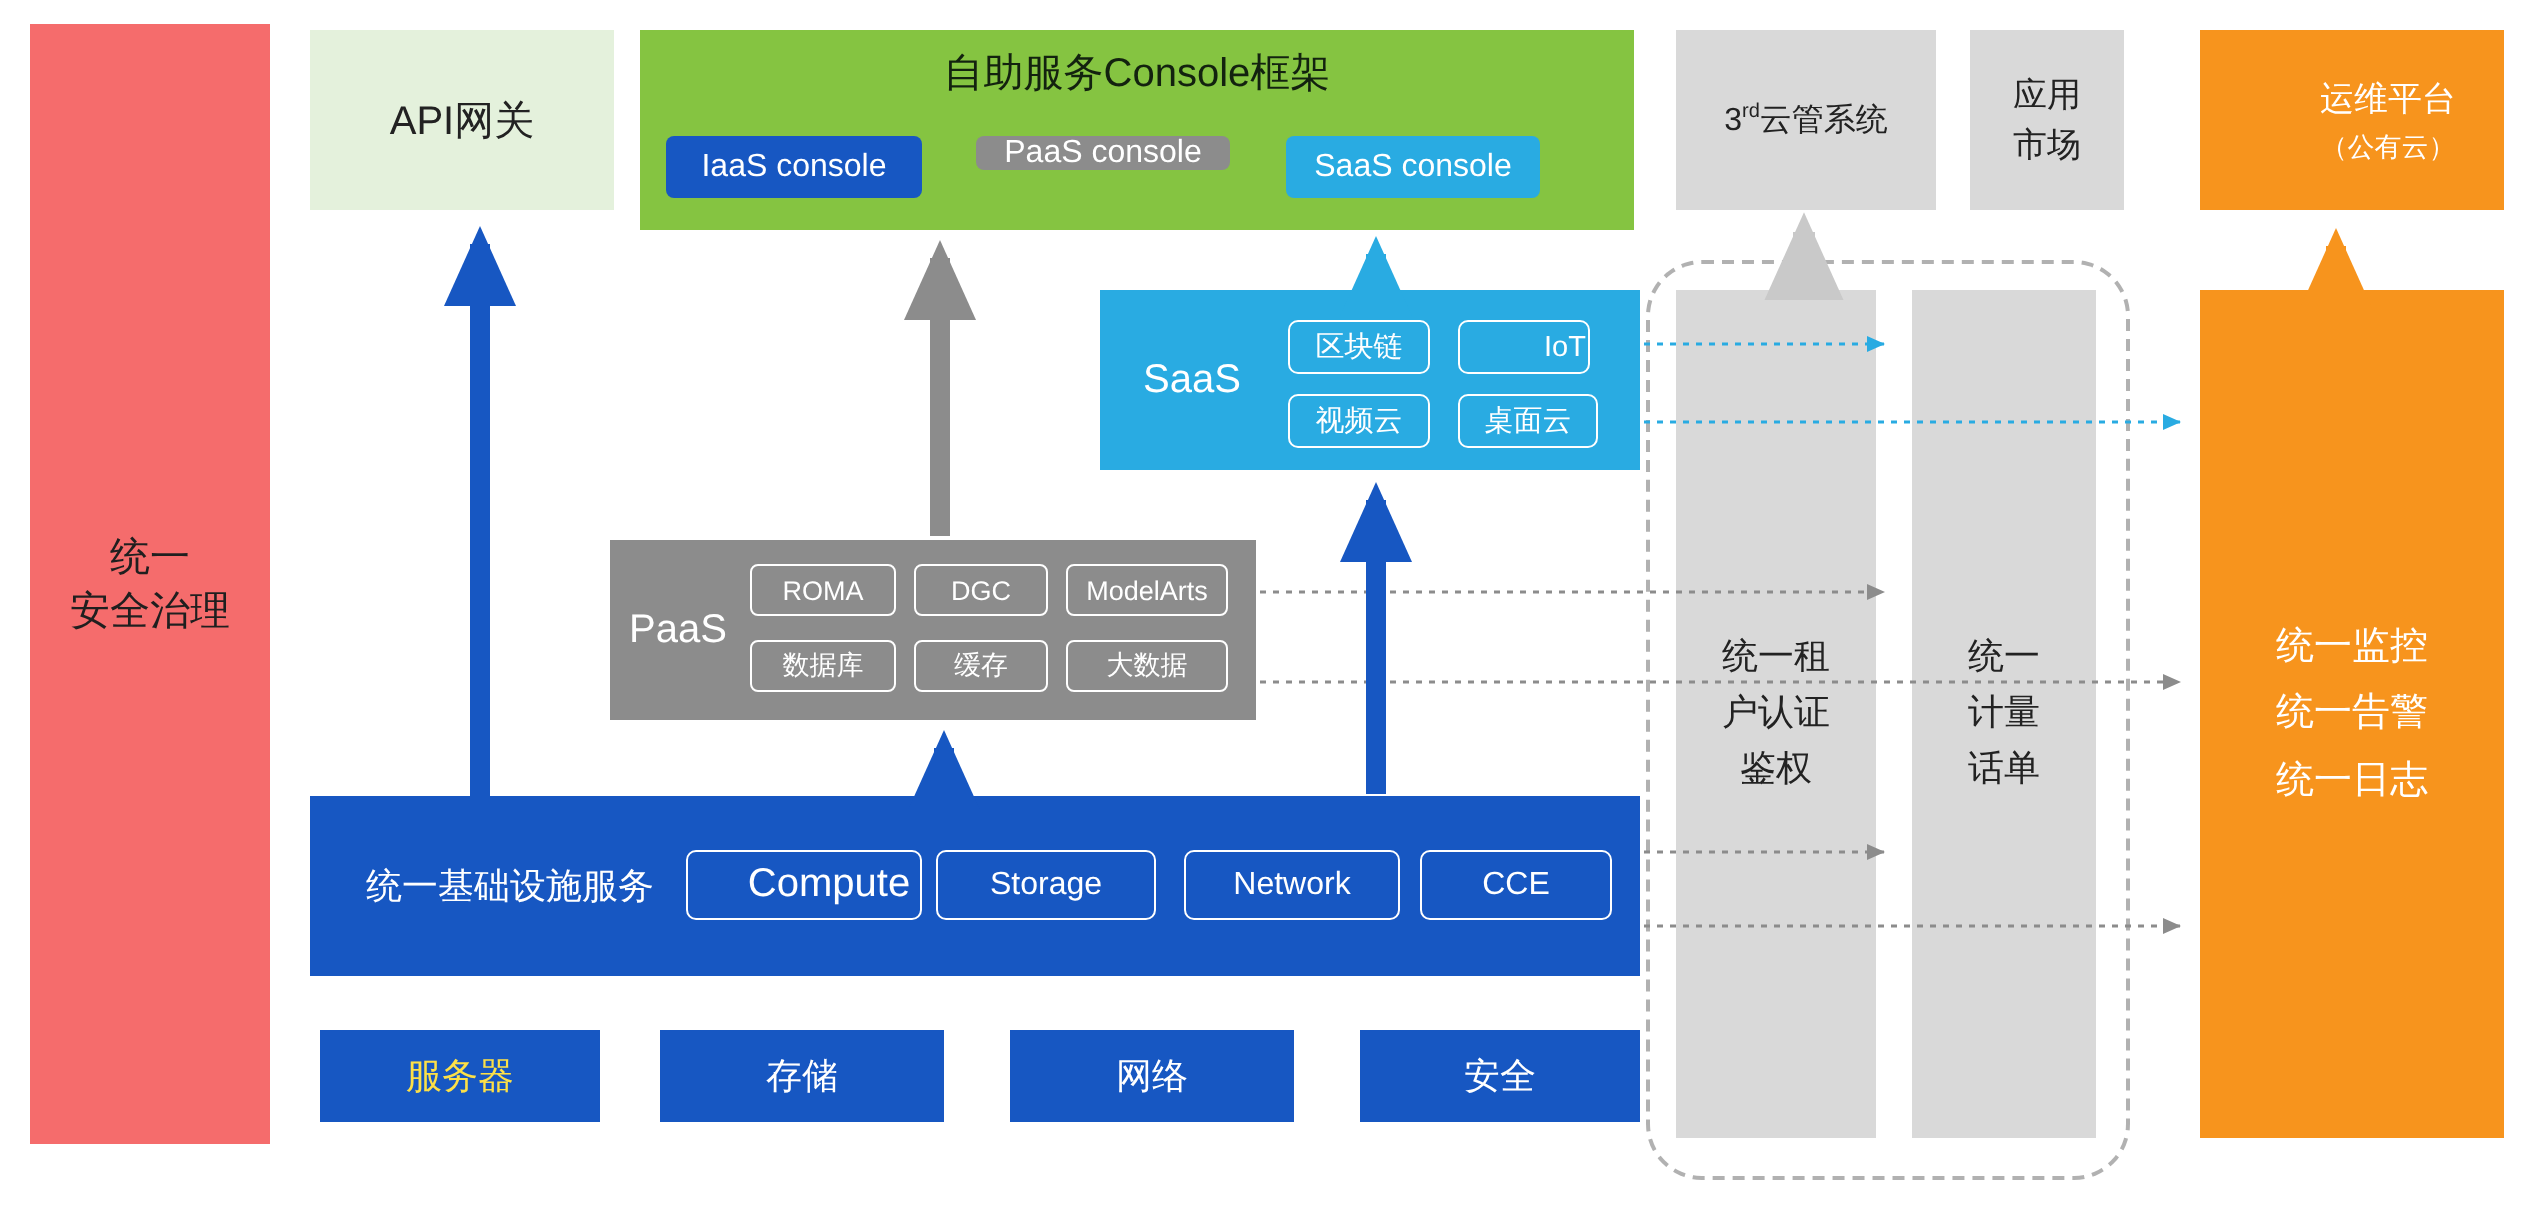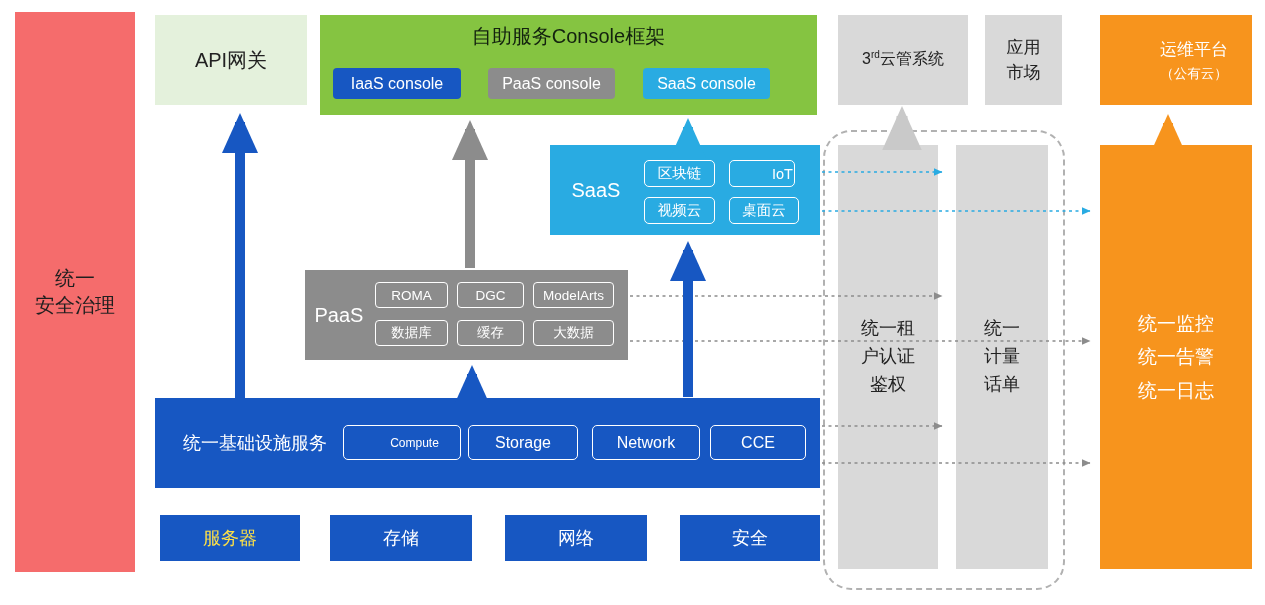--- a/index.html
+++ b/index.html
@@ -24,21 +24,21 @@
 安全治理</span>
   </div>
 
   <div class="abs flexc" style="left:155px;top:15px;width:152px;height:90px;background:#E4F1DC;font-size:20px;color:#222222;">
     <span>API网关</span>
   </div>
 
   <div class="abs" style="left:320px;top:15px;width:497px;height:100px;background:#85C441;">
     <div class="abs" style="left:0;top:8px;width:100%;text-align:center;font-size:20px;color:#13220f;">自助服务Console框架</div>
     <div class="fpill" style="left:13px;top:53px;width:128px;height:31px;background:#1757C2;font-size:16px;">IaaS console</div>
-    <div class="fpill" style="left:168px;top:53px;width:127px;height:31px;background:#8C8C8C;font-size:16px;">PaaS console</div>
+    <div class="fpill" style="left:168px;top:53px;width:127px;height:17px;background:#8C8C8C;font-size:16px;">PaaS console</div>
     <div class="fpill" style="left:323px;top:53px;width:127px;height:31px;background:#29ABE2;font-size:16px;">SaaS console</div>
   </div>
 
   <div class="abs flexc" style="left:838px;top:15px;width:130px;height:90px;background:#D9D9D9;font-size:16px;color:#222222;">
     <span><span>3</span><sup>rd</sup><span>云管系统</span></span>
   </div>
 
   <div class="abs flexc" style="left:985px;top:15px;width:77px;height:90px;background:#D9D9D9;font-size:17px;color:#222222;line-height:1.5;">
     <span class="ml">应用
 市场</span>
@@ -62,21 +62,21 @@
     <div class="wpill" style="left:70px;top:12px;width:73px;height:26px;font-size:13.5px;border-radius:4px;">ROMA</div>
     <div class="wpill" style="left:152px;top:12px;width:67px;height:26px;font-size:13.5px;border-radius:4px;">DGC</div>
     <div class="wpill" style="left:228px;top:12px;width:81px;height:26px;font-size:13.5px;border-radius:4px;">ModelArts</div>
     <div class="wpill" style="left:70px;top:50px;width:73px;height:26px;font-size:13.5px;border-radius:4px;">数据库</div>
     <div class="wpill" style="left:152px;top:50px;width:67px;height:26px;font-size:13.5px;border-radius:4px;">缓存</div>
     <div class="wpill" style="left:228px;top:50px;width:81px;height:26px;font-size:13.5px;border-radius:4px;">大数据</div>
   </div>
 
   <div class="abs" style="left:155px;top:398px;width:665px;height:90px;background:#1757C2;">
     <div class="abs flexc" style="left:10px;top:0;width:180px;height:90px;color:#ffffff;font-size:18px;">统一基础设施服务</div>
-    <div class="wpill" style="left:188px;top:27px;width:118px;height:35px;font-size:12px;padding-left:25px;">Compute</div>
+    <div class="wpill" style="left:188px;top:27px;width:118px;height:35px;font-size:20px;padding-left:25px;">Compute</div>
     <div class="wpill" style="left:313px;top:27px;width:110px;height:35px;font-size:16px;">Storage</div>
     <div class="wpill" style="left:437px;top:27px;width:108px;height:35px;font-size:16px;">Network</div>
     <div class="wpill" style="left:555px;top:27px;width:96px;height:35px;font-size:16px;">CCE</div>
   </div>
 
   <div class="abs flexc" style="left:160px;top:515px;width:140px;height:46px;background:#1757C2;color:#fde047;font-size:18px;">服务器</div>
   <div class="abs flexc" style="left:330px;top:515px;width:142px;height:46px;background:#1757C2;color:#ffffff;font-size:18px;">存储</div>
   <div class="abs flexc" style="left:505px;top:515px;width:142px;height:46px;background:#1757C2;color:#ffffff;font-size:18px;">网络</div>
   <div class="abs flexc" style="left:680px;top:515px;width:140px;height:46px;background:#1757C2;color:#ffffff;font-size:18px;">安全</div>
 

